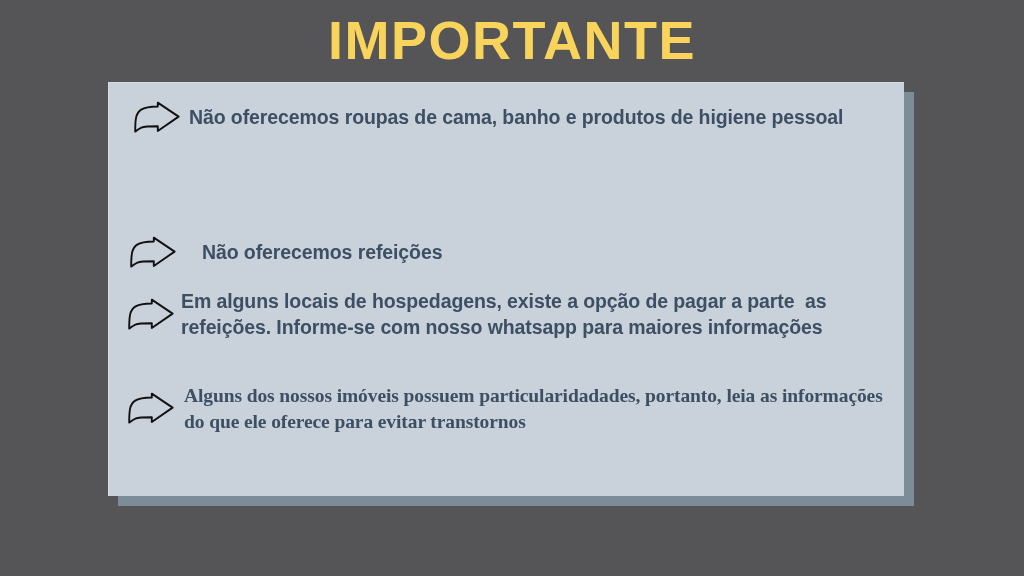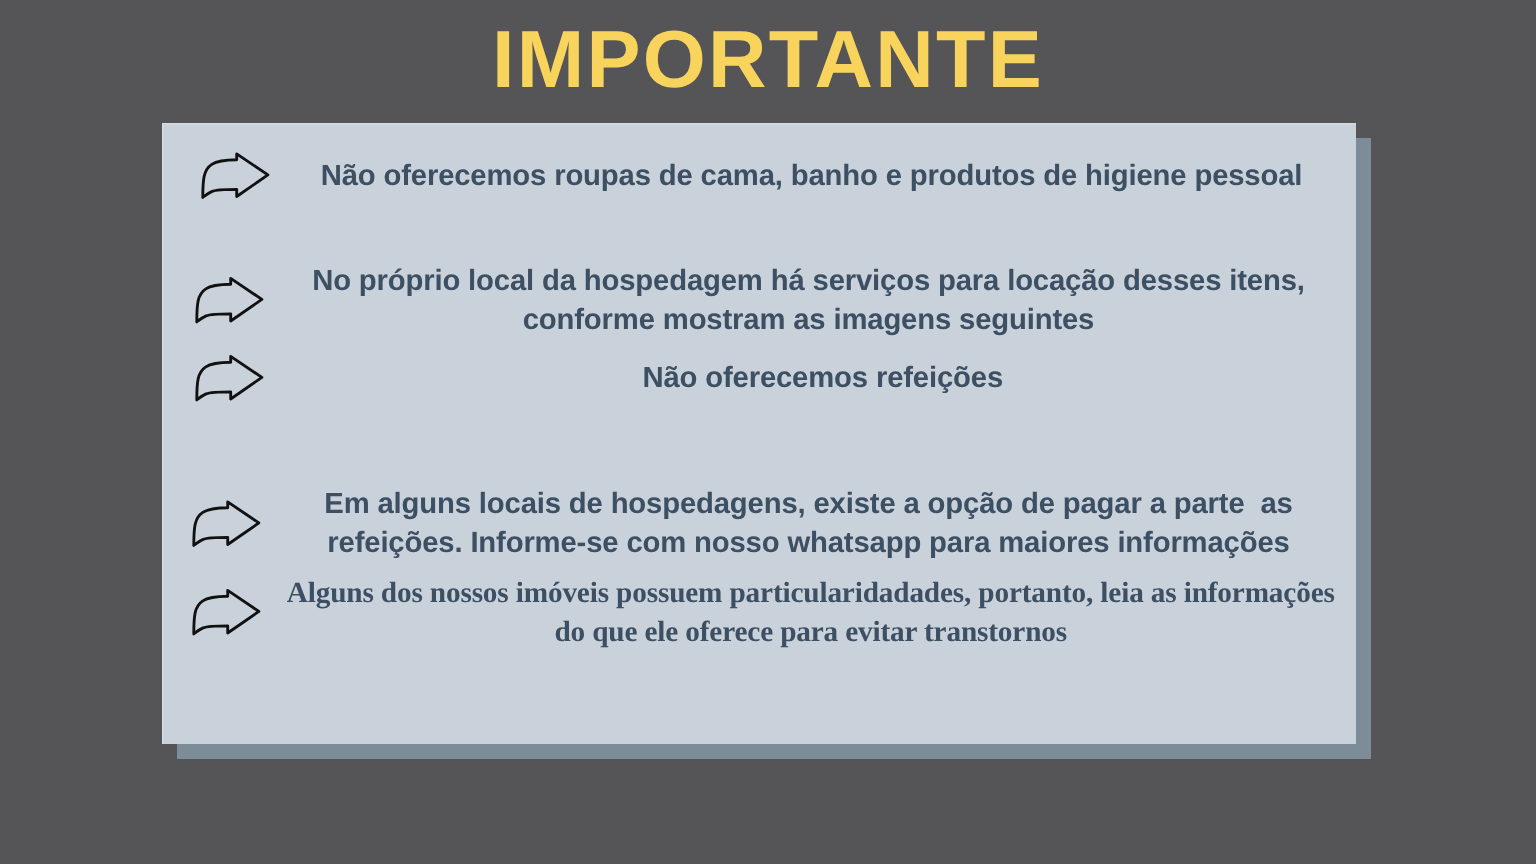--- a/index.html
+++ b/index.html
@@ -91,29 +91,28 @@
   }
 
   .bullet-text {
     flex: 1 1 auto;
     font-size: 19.5px;
     font-weight: bold;
     color: #3C4F63;
     line-height: 1.32;
     letter-spacing: -0.1px;
     white-space: pre-wrap;
-    text-align: center;
   }
 
   
   #bullet-row-0 { left: 24px;  top: 18px;  width: 760px; }
   #bullet-row-0 .bullet-icon { margin-right: 8px; }
   #bullet-row-1 { left: 20px;  top: 92px;  width: 766px; }
   #bullet-row-2 { left: 20px;  top: 153px; width: 766px; gap: 19px; }
-  #bullet-row-3 { left: 18px;  top: 206px; width: 770px; margin-top: 35px; }
+  #bullet-row-3 { left: 18px;  top: 206px; width: 770px; }
   #bullet-row-4 { left: 18px;  top: 300px; width: 770px; font-family: Liberation Serif, serif; }
   #bullet-row-4 .bullet-icon { margin-right: 9px; }
 </style>
 </head>
 <body>
 
 <div id="slide">
 
   <div id="slide-title">IMPORTANTE</div>
 
@@ -124,28 +123,20 @@
 
       <div class="bullet-row" id="bullet-row-0">
         <span class="bullet-icon">
           <svg viewBox="0 0 48 34" xmlns="http://www.w3.org/2000/svg">
             <path d="M2.2 30.6 C2.2 19.0 2.6 12.2 8.2 8.6 C12.0 6.1 18.0 5.6 24.8 5.5 L24.8 1.6 L45.6 15.6 L24.8 30.0 L24.8 25.2 C17.0 25.2 11.2 25.4 8.4 26.6 C5.6 27.8 3.8 29.4 2.2 30.6 Z" fill="none" stroke="#111111" stroke-width="1.9" stroke-linejoin="round" stroke-linecap="round"></path>
           </svg>
         </span>
         <span class="bullet-text">Não oferecemos roupas de cama, banho e produtos de higiene pessoal</span>
       </div>
 
-      <div class="bullet-row" id="bullet-row-1">
-        <span class="bullet-icon">
-          <svg viewBox="0 0 48 34" xmlns="http://www.w3.org/2000/svg">
-            <path d="M2.2 30.6 C2.2 19.0 2.6 12.2 8.2 8.6 C12.0 6.1 18.0 5.6 24.8 5.5 L24.8 1.6 L45.6 15.6 L24.8 30.0 L24.8 25.2 C17.0 25.2 11.2 25.4 8.4 26.6 C5.6 27.8 3.8 29.4 2.2 30.6 Z" fill="none" stroke="#111111" stroke-width="1.9" stroke-linejoin="round" stroke-linecap="round"></path>
-          </svg>
-        </span>
-        <span class="bullet-text">No próprio local da hospedagem há serviços para locação desses itens, conforme mostram as imagens seguintes</span>
-      </div>
 
       <div class="bullet-row" id="bullet-row-2">
         <span class="bullet-icon">
           <svg viewBox="0 0 48 34" xmlns="http://www.w3.org/2000/svg">
             <path d="M2.2 30.6 C2.2 19.0 2.6 12.2 8.2 8.6 C12.0 6.1 18.0 5.6 24.8 5.5 L24.8 1.6 L45.6 15.6 L24.8 30.0 L24.8 25.2 C17.0 25.2 11.2 25.4 8.4 26.6 C5.6 27.8 3.8 29.4 2.2 30.6 Z" fill="none" stroke="#111111" stroke-width="1.9" stroke-linejoin="round" stroke-linecap="round"></path>
           </svg>
         </span>
         <span class="bullet-text">Não oferecemos refeições</span>
       </div>
 

